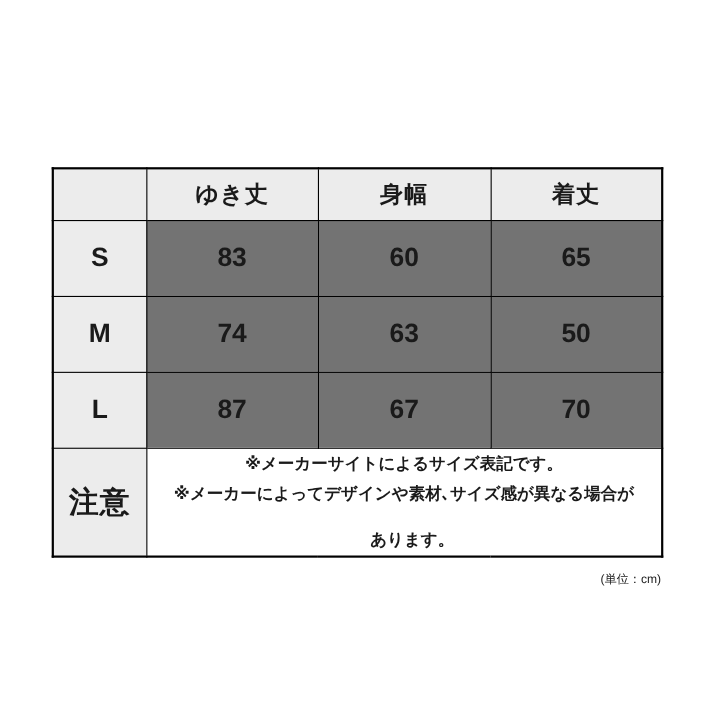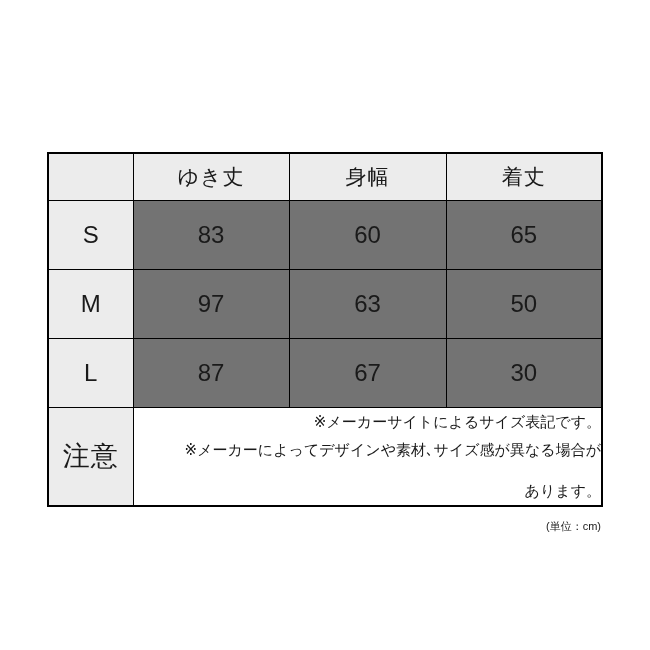--- a/index.html
+++ b/index.html
@@ -23,21 +23,21 @@
     width: 554px;
     border-collapse: collapse;
     table-layout: fixed;
     border: 2px solid #000000;
   }
   table.size-table th,
   table.size-table td {
     border: 1px solid #000000;
     text-align: center;
     vertical-align: middle;
-    font-weight: normal;
+    font-weight: bold;
     padding: 0;
   }
   tr.header-row { height: 47px; }
   tr.data-row   { height: 69px; }
   tr.note-row   { height: 94px; }
   .shade { background: #ececec; }
   .col-header {
     font-size: 21px;
     letter-spacing: 1px;
   }
@@ -55,21 +55,20 @@
   td.note-cell {
     text-align: left;
     vertical-align: middle;
     background: #ffffff;
     padding: 10px 8px 10px 13px;
   }
   .note-line {
     font-size: 15px;
     line-height: 28px;
     white-space: nowrap;
-    text-align: right;
   }
   .note-line.cont {
     padding-left: 15px; 
     margin-top: 13px;
   }
   .unit-label {
     position: absolute;
     top: 519px;
     left: 47px;
     width: 554px;
@@ -99,30 +98,30 @@
 
       <tr class="data-row">
         <th class="shade row-label">S</th>
         <td class="value-cell">83</td>
         <td class="value-cell">60</td>
         <td class="value-cell">65</td>
       </tr>
 
       <tr class="data-row">
         <th class="shade row-label">M</th>
-        <td class="value-cell">97</td>
+        <td class="value-cell">74</td>
         <td class="value-cell">63</td>
         <td class="value-cell">50</td>
       </tr>
 
       <tr class="data-row">
         <th class="shade row-label">L</th>
         <td class="value-cell">87</td>
         <td class="value-cell">67</td>
-        <td class="value-cell">30</td>
+        <td class="value-cell">70</td>
       </tr>
 
       <tr class="note-row">
         <th class="shade note-label">注意</th>
         <td class="note-cell" colspan="3">
           <div class="note-line">※メーカーサイトによるサイズ表記です。</div>
           <div class="note-line">※メーカーによってデザインや素材､サイズ感が異なる場合が</div>
           <div class="note-line cont">あります。</div>
         </td>
       </tr>

